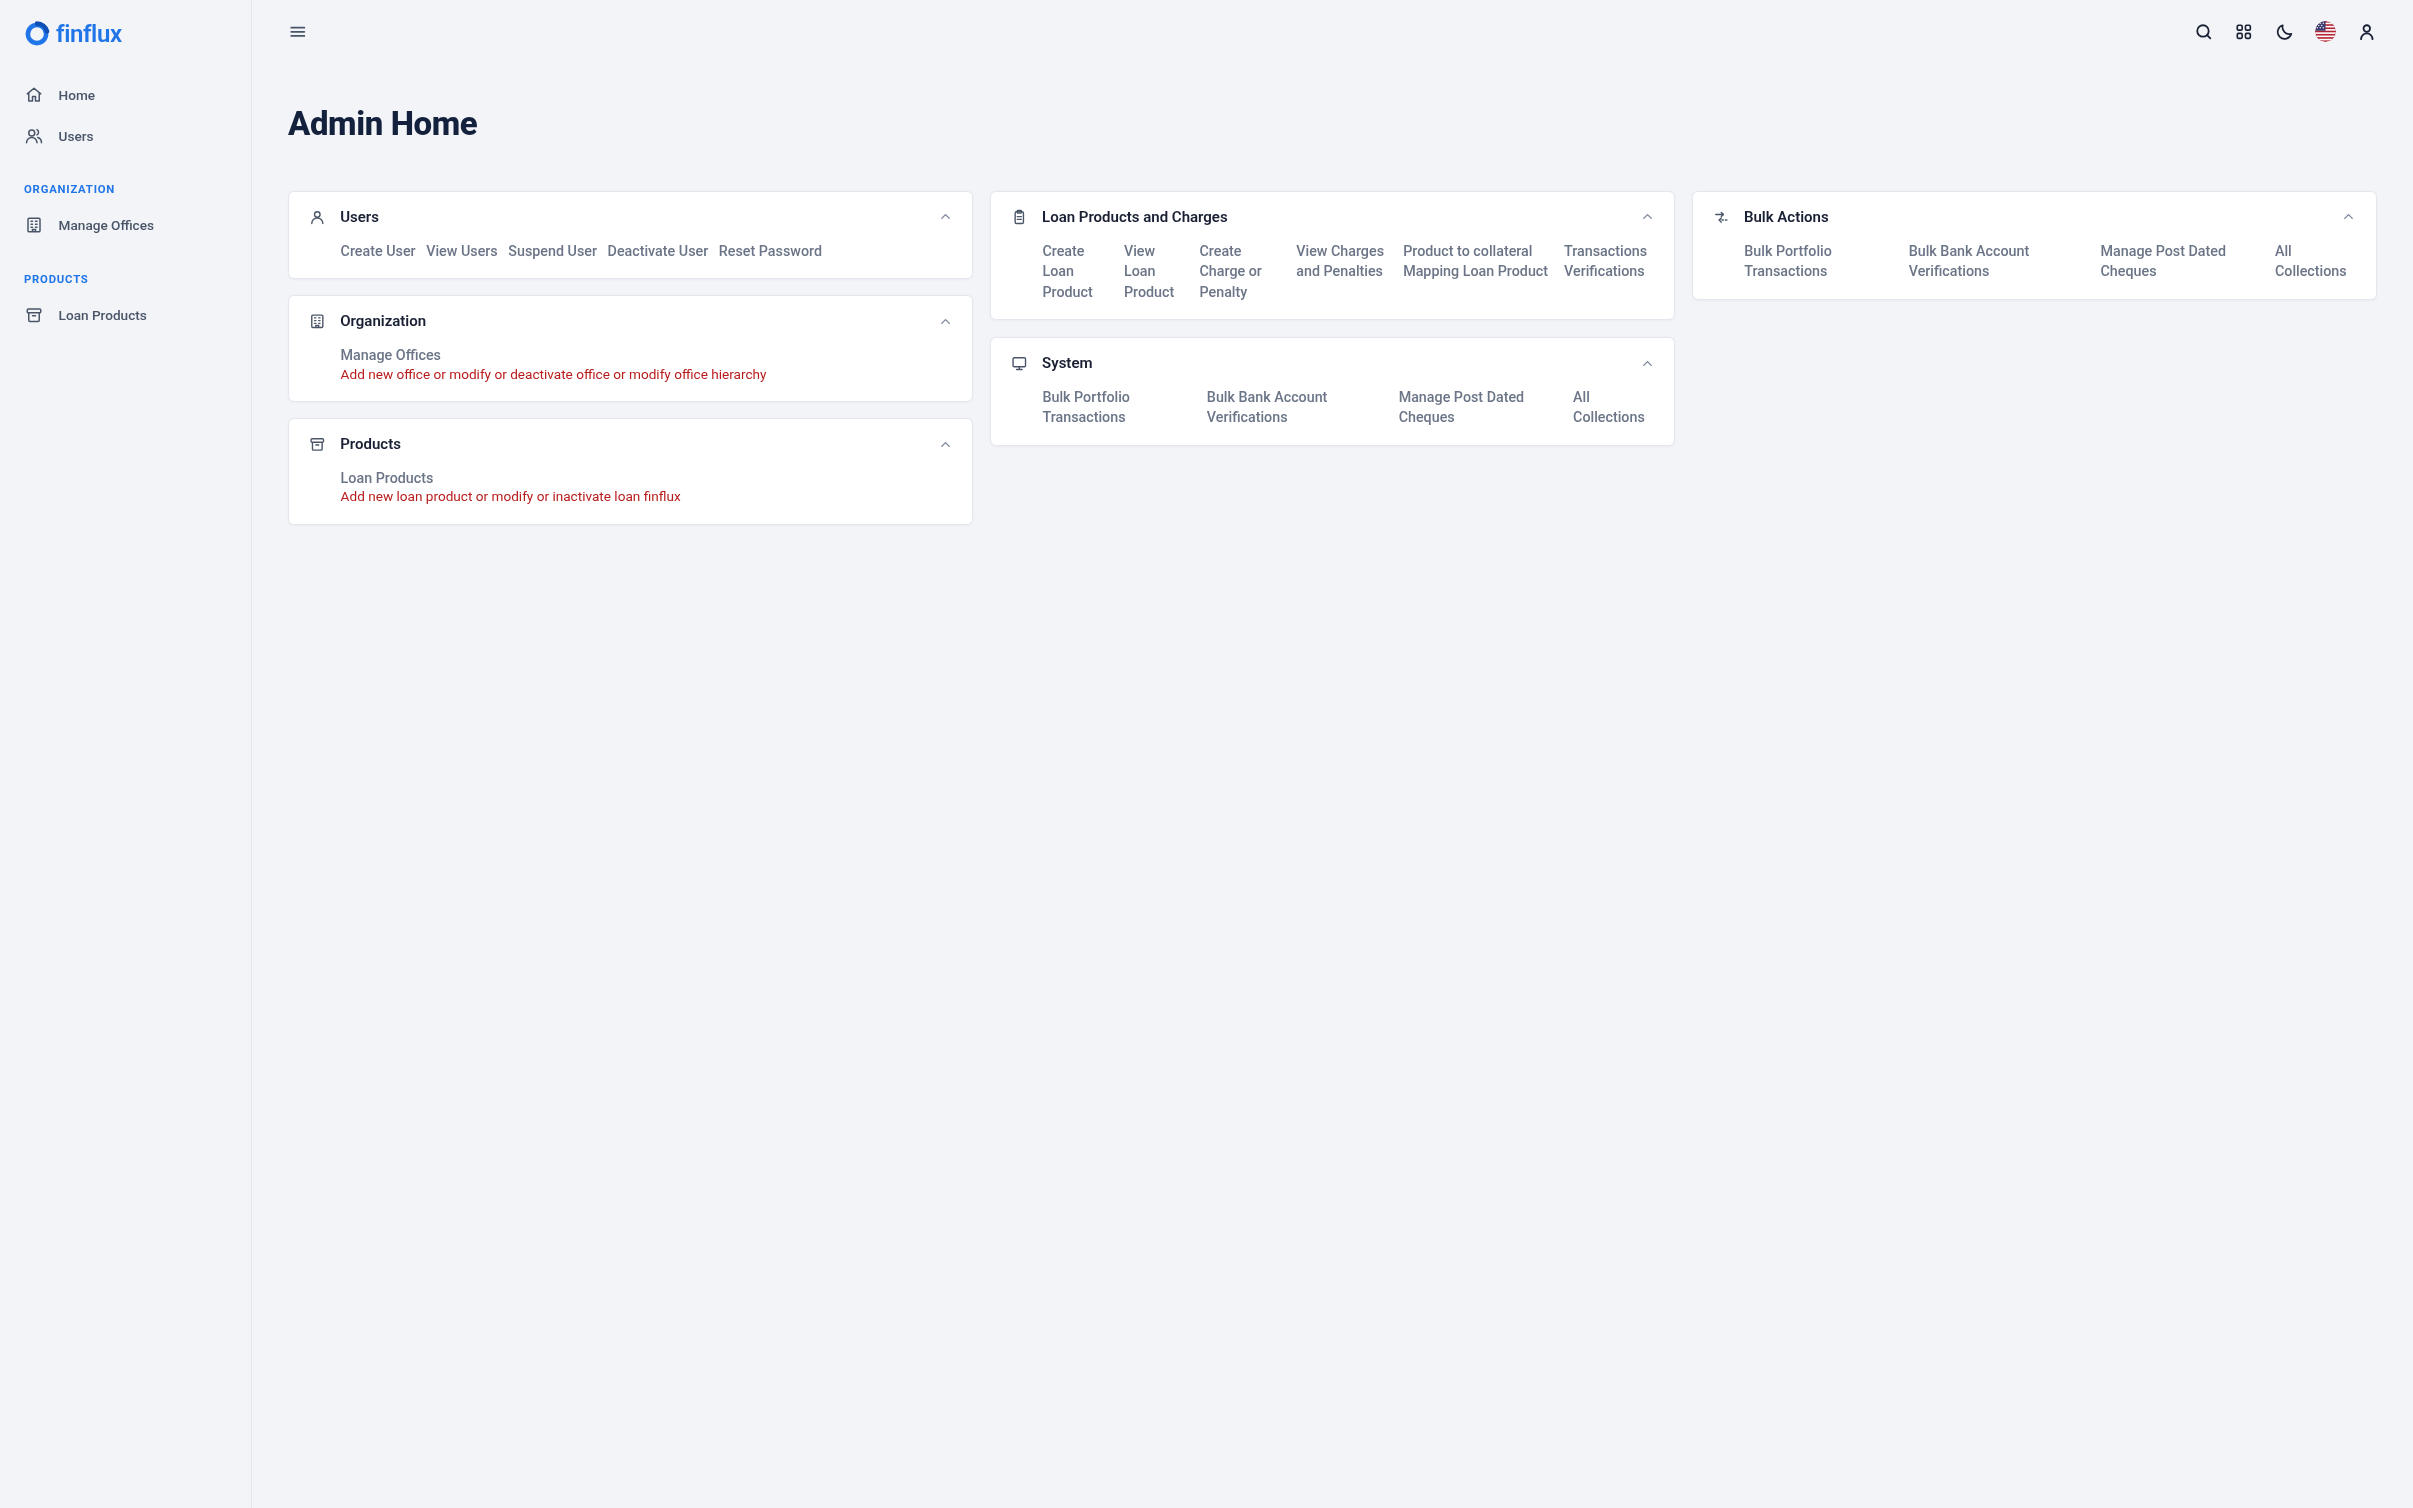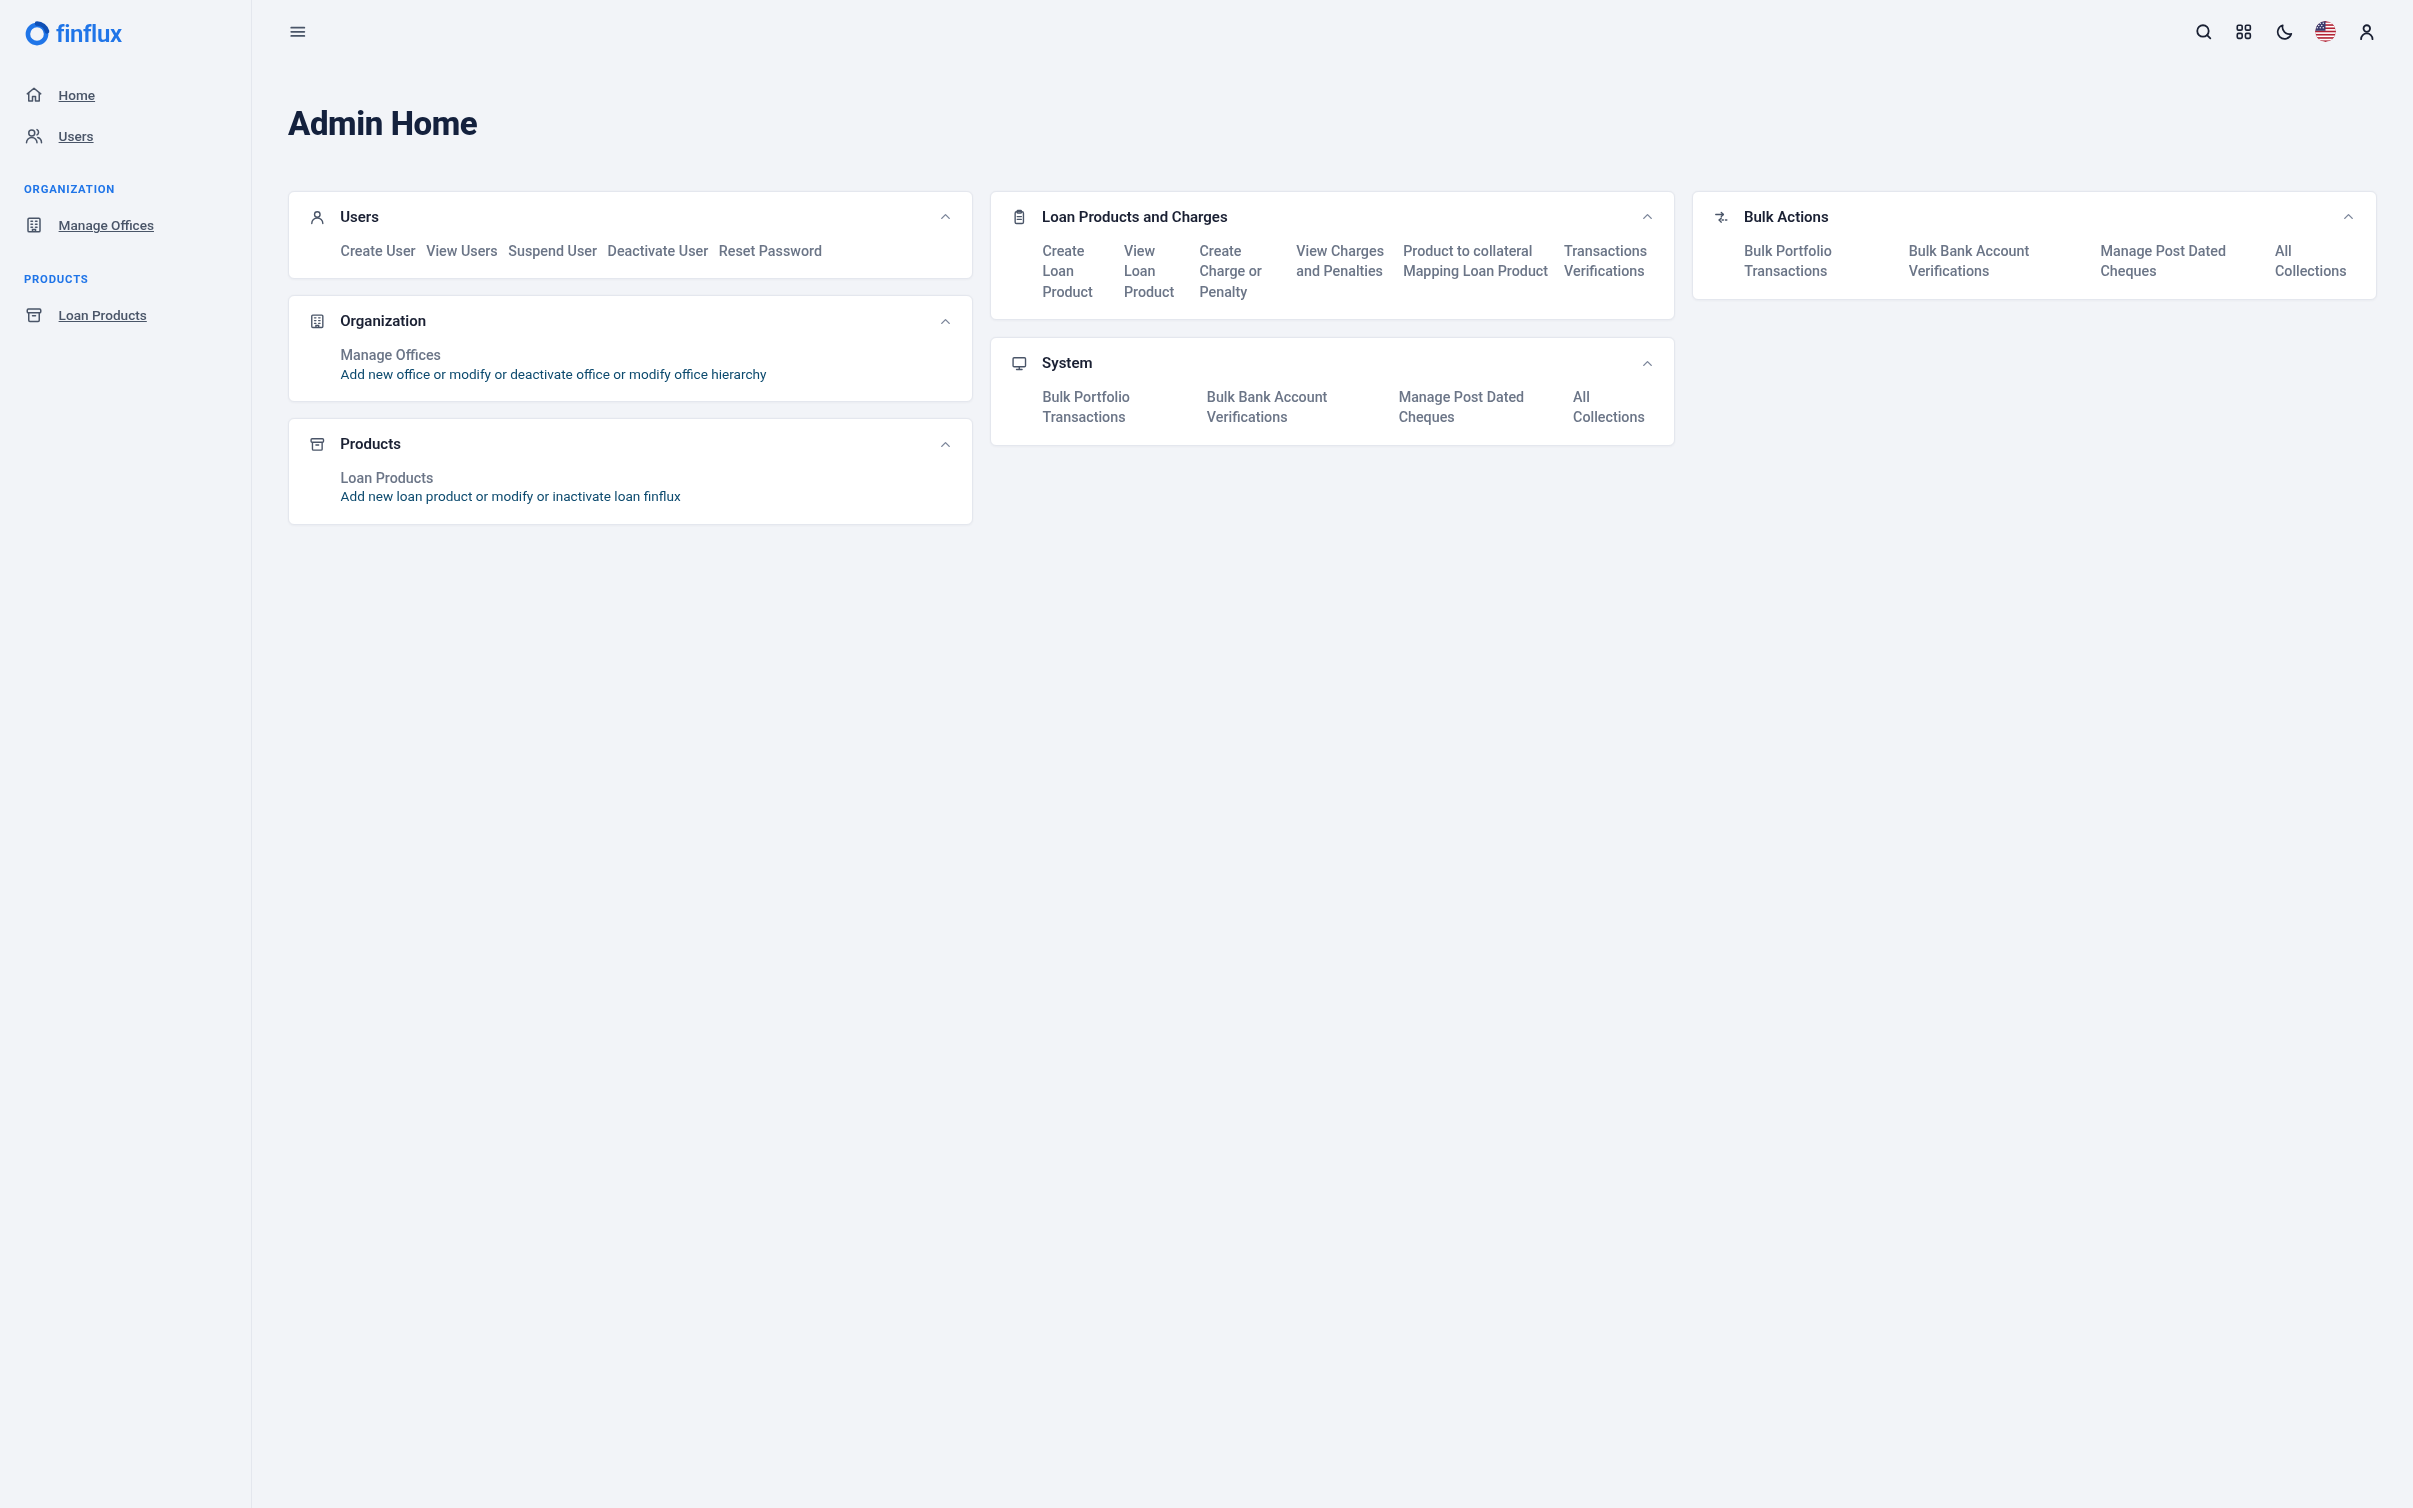--- a/index.html
+++ b/index.html
@@ -67,21 +67,20 @@
   }
   .nav-item {
     display: flex;
     align-items: center;
     gap: 15px;
     padding: 10.6px 24px;
     color: var(--text-medium);
     font-size: 13.6px;
     font-weight: 500;
     cursor: pointer;
-    text-decoration: underline;
   }
   .nav-item .nav-icon {
     width: 19.6px;
     height: 19.6px;
     display: flex;
     align-items: center;
     justify-content: center;
     color: #4a5568;
   }
   .nav-section-title {
@@ -191,21 +190,21 @@
     gap: 10.6px;
   }
   .card-link {
     color: var(--link-muted);
     font-size: 14.3px;
     font-weight: 500;
     line-height: 1.45;
     cursor: pointer;
   }
   .card-sub {
-    color: #0c4a6e;
+    color: #b91c1c;
     font-size: 13.6px;
     font-weight: 400;
     line-height: 1.45;
     margin-top: -4.5px;
   }
   .link-group { display:flex; flex-direction:column; gap:3px; }
 
   svg { display:block; }
 </style>
 </head>

